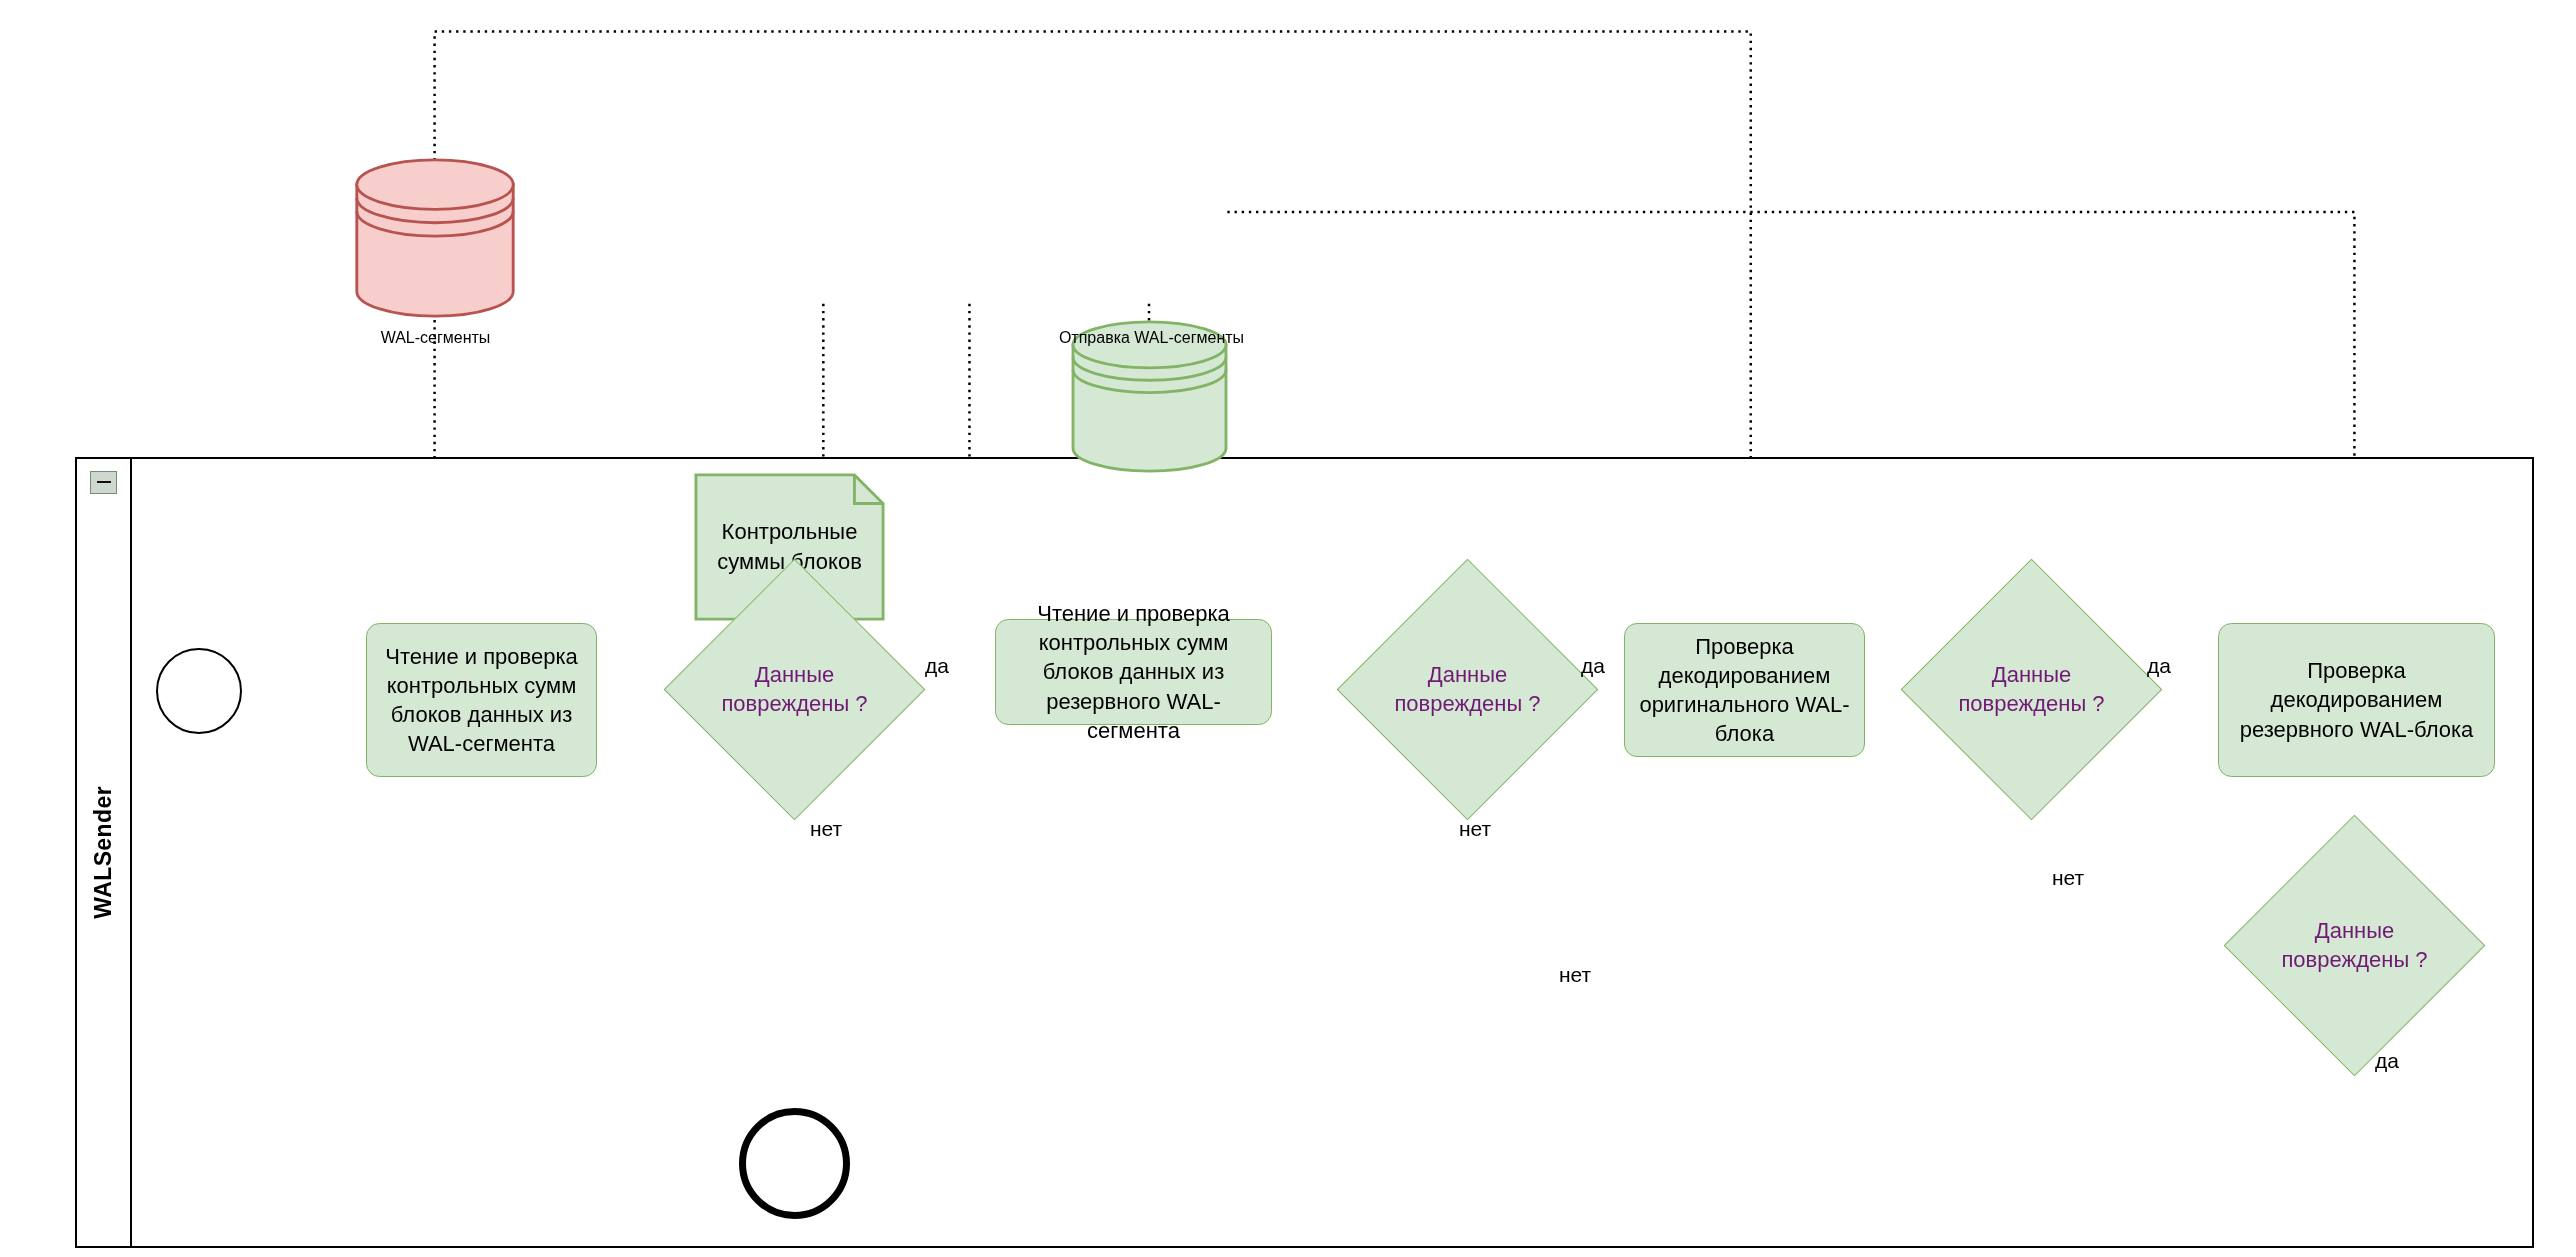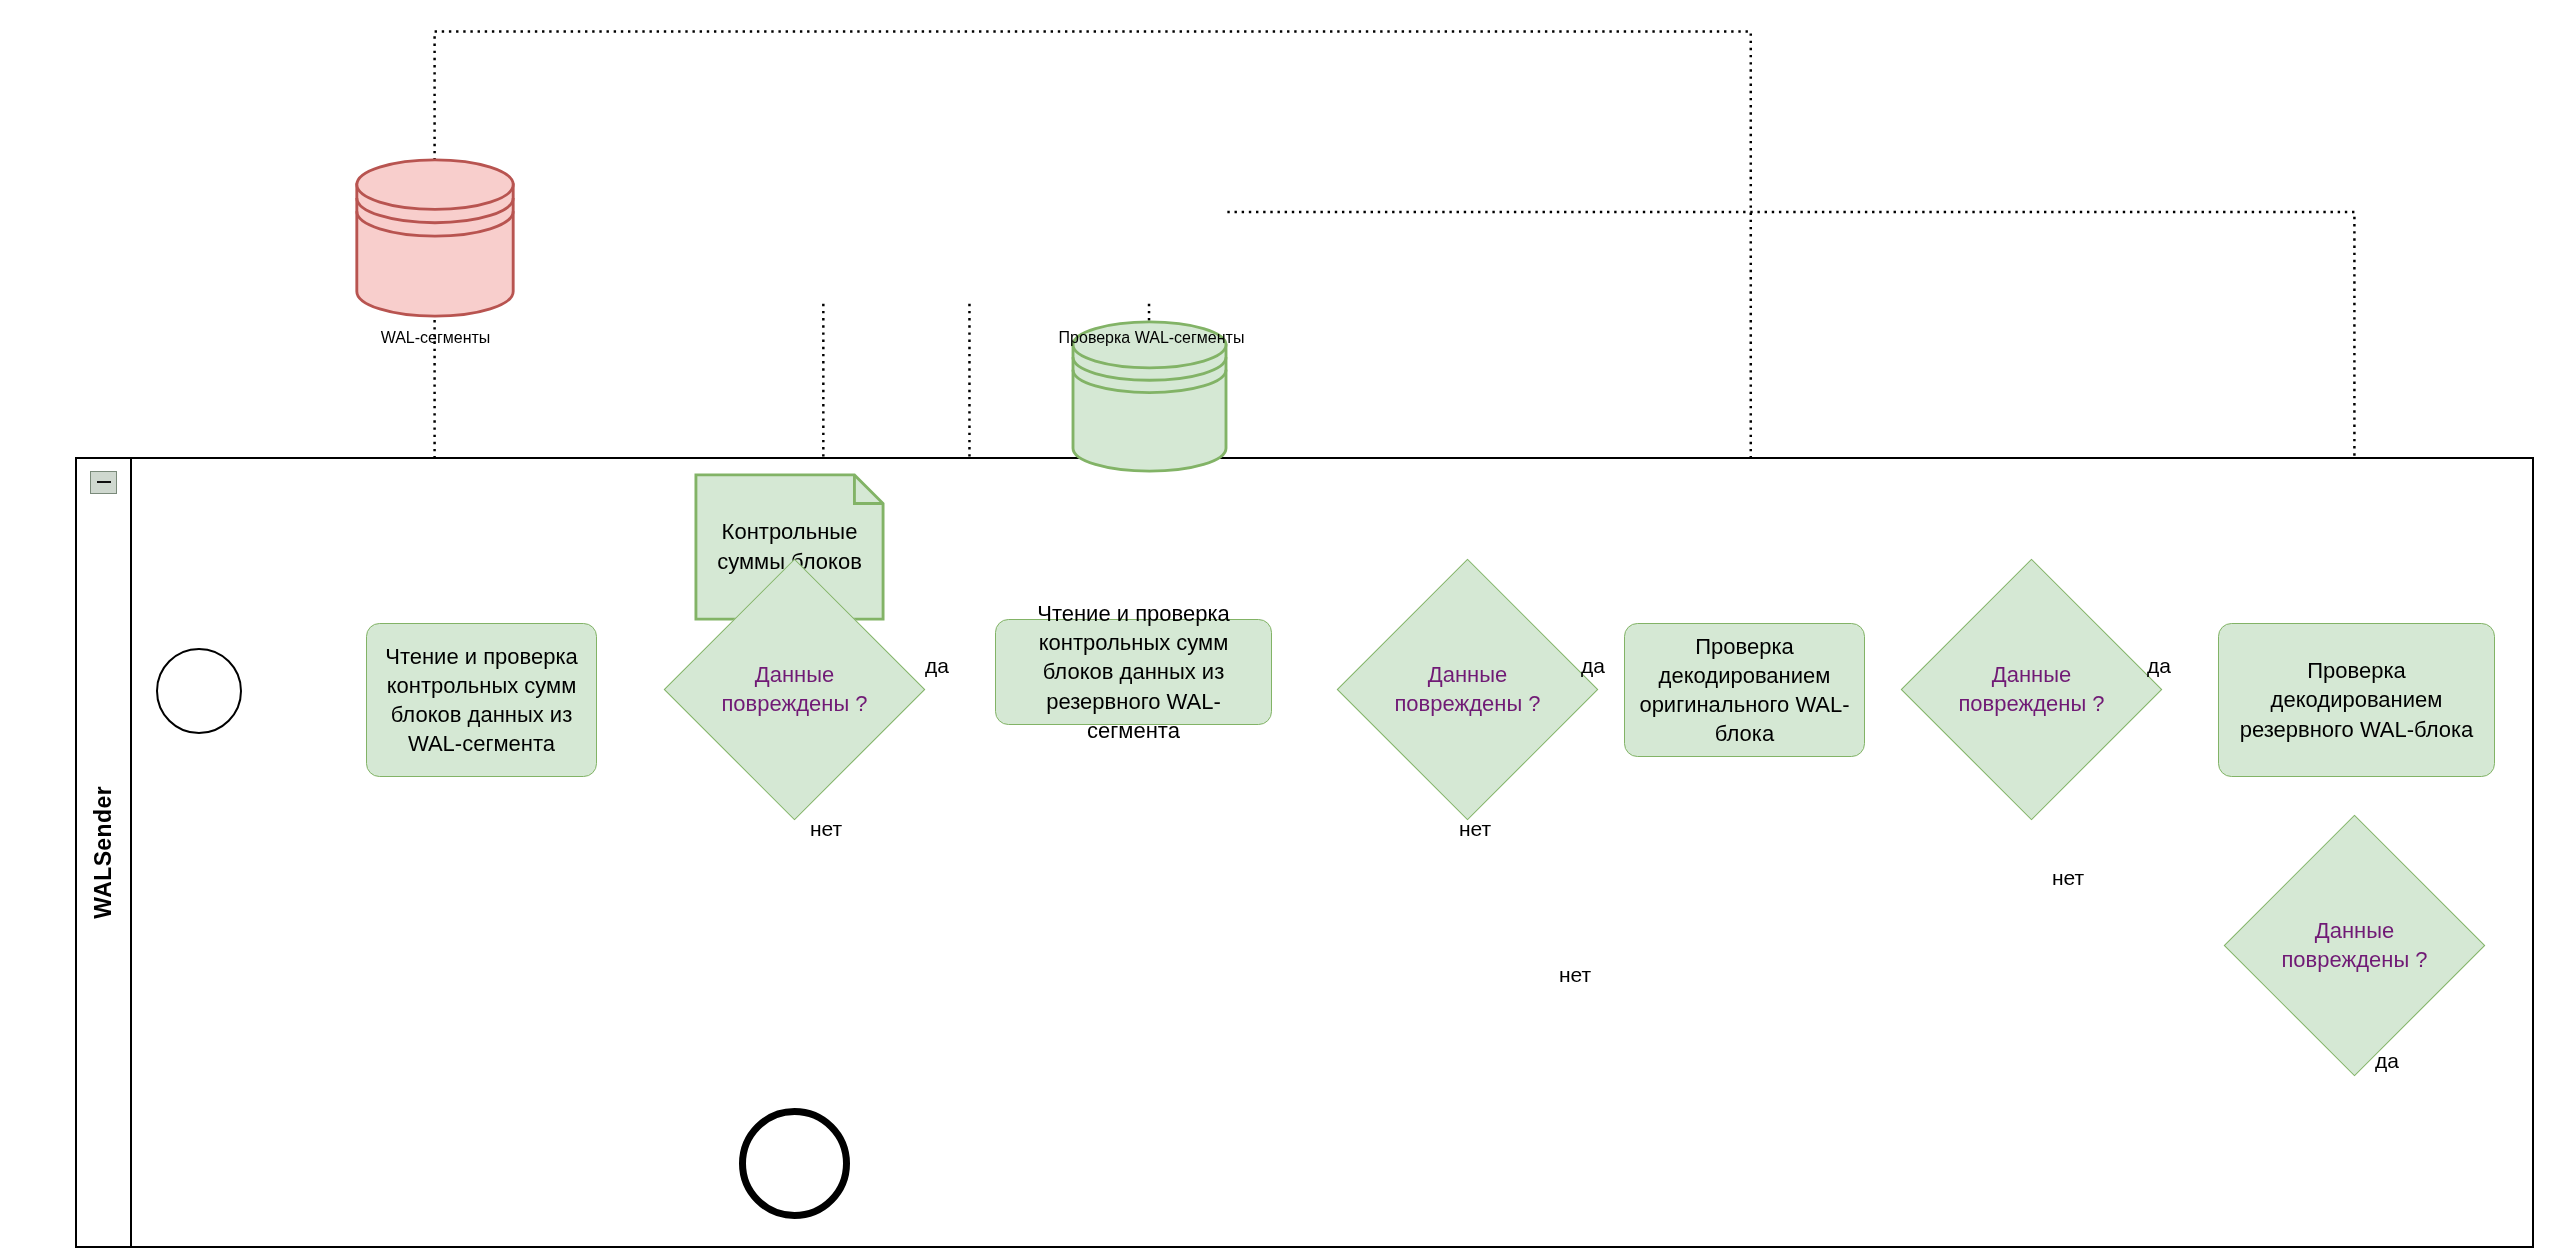--- a/index.html
+++ b/index.html
@@ -139,21 +139,21 @@
   <div class="store-label" style="left:296px;top:329px;width:279px;">WAL-сегменты</div>
 
   <div class="node cyl" style="left:1070px;top:156px;width:159px;height:153px;">
     <svg width="159" height="153" viewBox="0 0 166 160" xmlns="http://www.w3.org/2000/svg">
       <path d="M3,26 L3,134 A80,24 0 0,0 163,134 L163,26 Z" fill="#d5e8d4" stroke="#82b366" stroke-width="3"></path>
       <ellipse cx="83" cy="26" rx="80" ry="24" fill="#d5e8d4" stroke="#82b366" stroke-width="3"></ellipse>
       <path d="M3,39 A80,24 0 0,0 163,39" fill="none" stroke="#82b366" stroke-width="3"></path>
       <path d="M3,52 A80,24 0 0,0 163,52" fill="none" stroke="#82b366" stroke-width="3"></path>
     </svg>
   </div>
-  <div class="store-label" style="left:989px;top:329px;width:325px;">Проверка WAL-сегменты</div>
+  <div class="store-label" style="left:989px;top:329px;width:325px;">Отправка WAL-сегменты</div>
 
   <div class="node note" style="left:694px;top:156px;width:191px;height:148px;">
     <svg width="191" height="148" viewBox="0 0 200 155" xmlns="http://www.w3.org/2000/svg">
       <path d="M2,2 L168,2 L198,32 L198,153 L2,153 Z" fill="#d5e8d4" stroke="#82b366" stroke-width="3"></path>
       <path d="M168,2 L168,32 L198,32" fill="none" stroke="#82b366" stroke-width="3"></path>
     </svg>
     <div class="note-text">Контрольные суммы блоков</div>
   </div>
 
   <div class="node ev-start" style="left:156px;top:648px;width:86px;height:86px;"></div>
@@ -161,21 +161,21 @@
   <div class="node ev-end" style="left:739px;top:1108px;width:111px;height:111px;"></div>
 
   <div class="node task" style="left:366px;top:623px;width:231px;height:154px;">
     <span>Чтение и проверка контрольных сумм блоков данных из WAL-сегмента</span>
   </div>
 
   <div class="node task" style="left:995px;top:619px;width:277px;height:106px;">
     <span>Чтение и проверка контрольных сумм блоков данных из резервного WAL-сегмента</span>
   </div>
 
-  <div class="node task" style="left:1624px;top:623px;width:241px;height:134px;">
+  <div class="node task" style="left:1624px;top:623px;width:241px;height:134px;border-radius:13px;">
     <span>Проверка декодированием оригинального WAL-блока</span>
   </div>
 
   <div class="node task" style="left:2218px;top:623px;width:277px;height:154px;">
     <span>Проверка декодированием резервного WAL-блока</span>
   </div>
 
 
   <div class="node gw" style="left:702px;top:597px;width:185px;height:185px;">
     <div class="diamond"></div>

